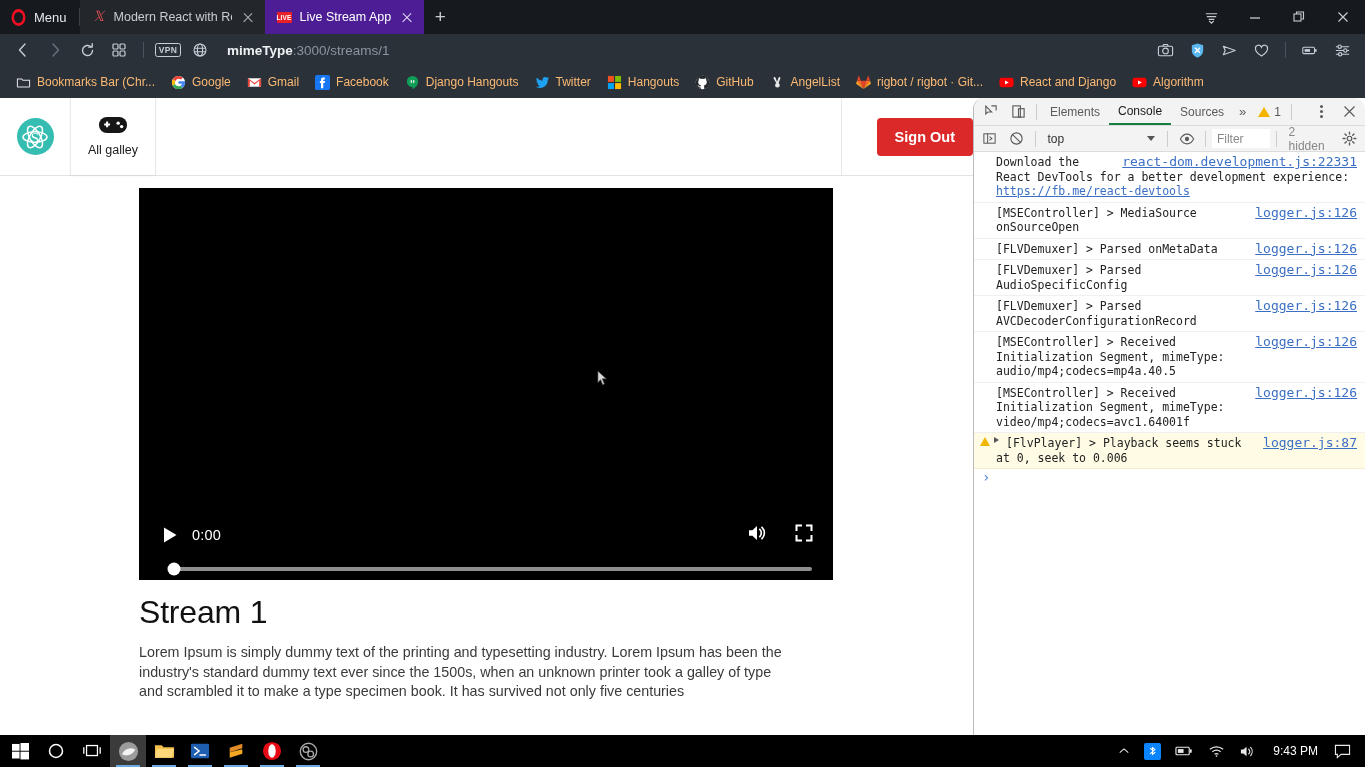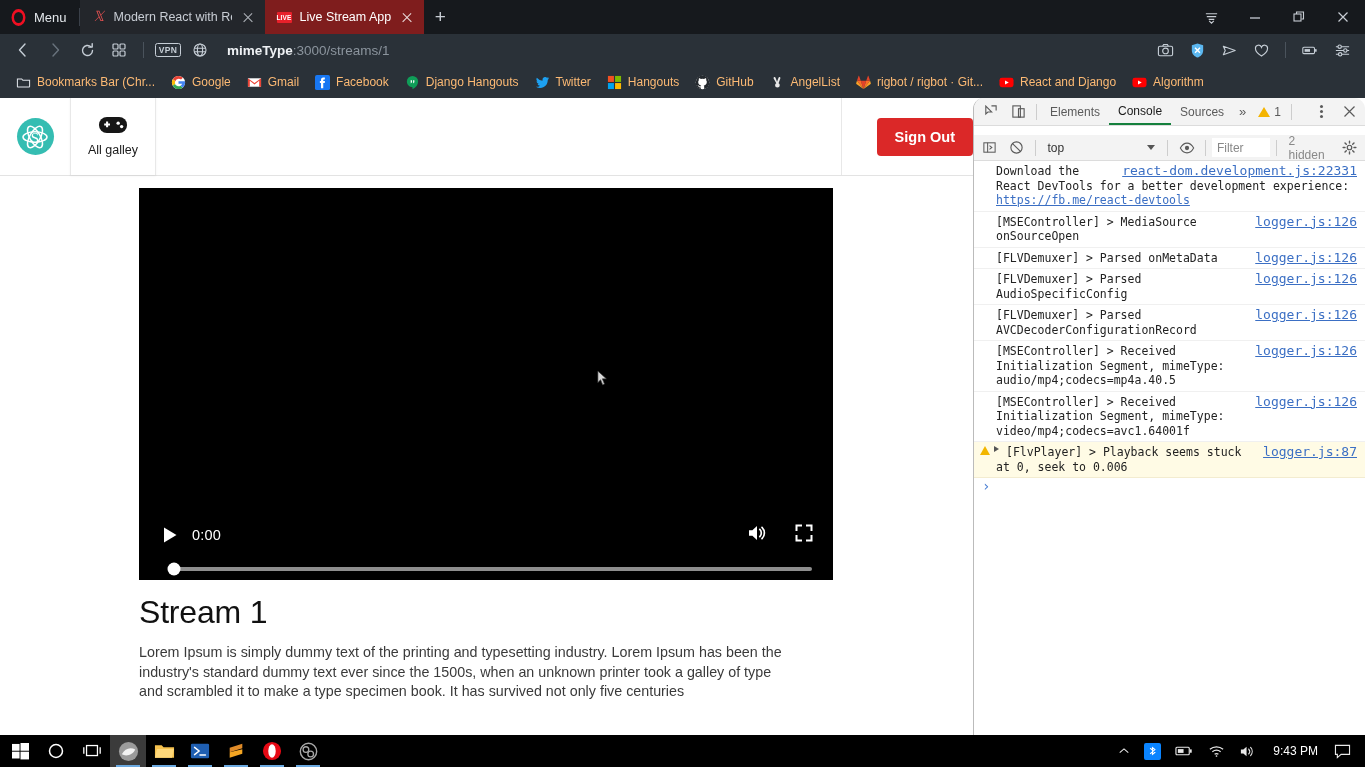--- a/index.html
+++ b/index.html
@@ -28,21 +28,21 @@
     transform: scaleX(0.82);
   }
   .tab-divider { width: 1px; background: #3a4049; margin: 8px 0; }
   .tab {
     display: flex; align-items: center; gap: 8px;
     padding: 0 9px 0 12px; min-width: 150px; max-width: 185px;
     font-size: 12.5px; color: #c8cdd4; position: relative;
     cursor: default;
   }
   .tab.inactive { background: #23262b; }
-  .tab.active { background: #7f1d1d; color: #ffffff; }
+  .tab.active { background: #4c1d95; color: #ffffff; }
   .tab .tab-title {
     flex: 1; white-space: nowrap; overflow: hidden; text-overflow: clip;
   }
   .tab-close {
     width: 16px; height: 16px; flex: 0 0 16px; position: relative; opacity: .85;
   }
   .tab-close::before, .tab-close::after {
     content: ""; position: absolute; left: 2px; top: 7.5px;
     width: 12px; height: 1.4px; background: currentColor;
   }
@@ -207,21 +207,20 @@
     position: relative;
   }
   .dt-right { margin-left: auto; display: flex; align-items: center; }
   .kebab { display: flex; flex-direction: column; gap: 2px; align-items: center; }
   .kebab i { width: 3px; height: 3px; background: #5a5a5a; border-radius: 50%; display: block; }
 
   .dt-filterbar {
     height: 26px; flex: 0 0 26px; display: flex; align-items: center;
     border-bottom: 1px solid #dcdcdc; background: #f3f3f3; padding: 0 3px;
     gap: 2px;
-    margin-top: 9px;
   }
   .ctx-select {
     display: flex; align-items: center; min-width: 120px; padding: 0 6px;
     color: #333; font-size: 12px; gap: 6px; height: 20px;
   }
   .ctx-select .caret {
     margin-left: auto; width: 0; height: 0; border-left: 4px solid transparent;
     border-right: 4px solid transparent; border-top: 5px solid #555;
   }
   .filter-input {

